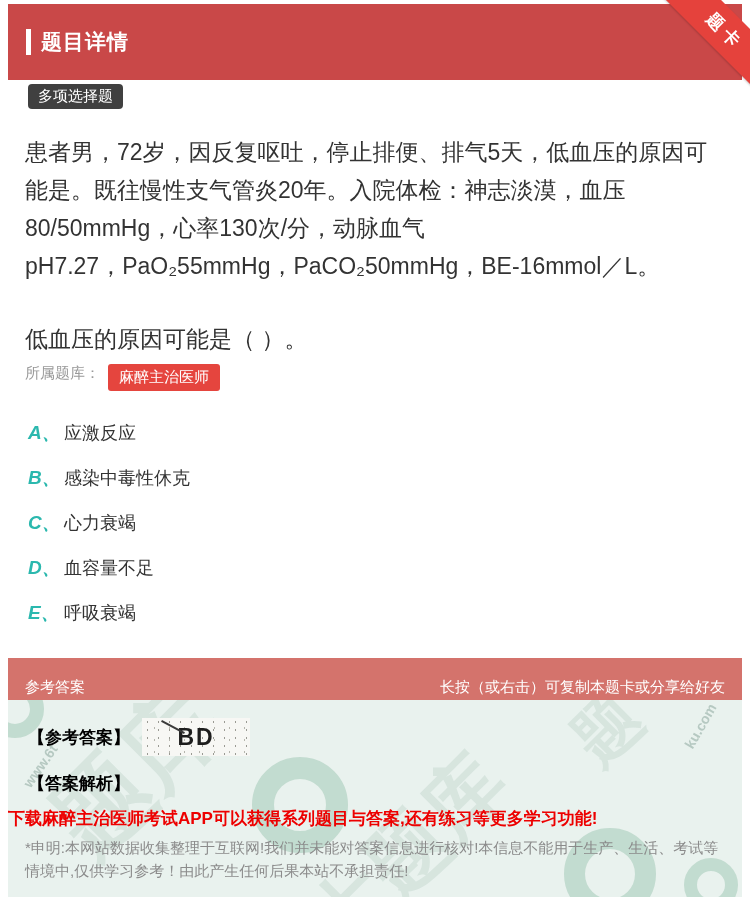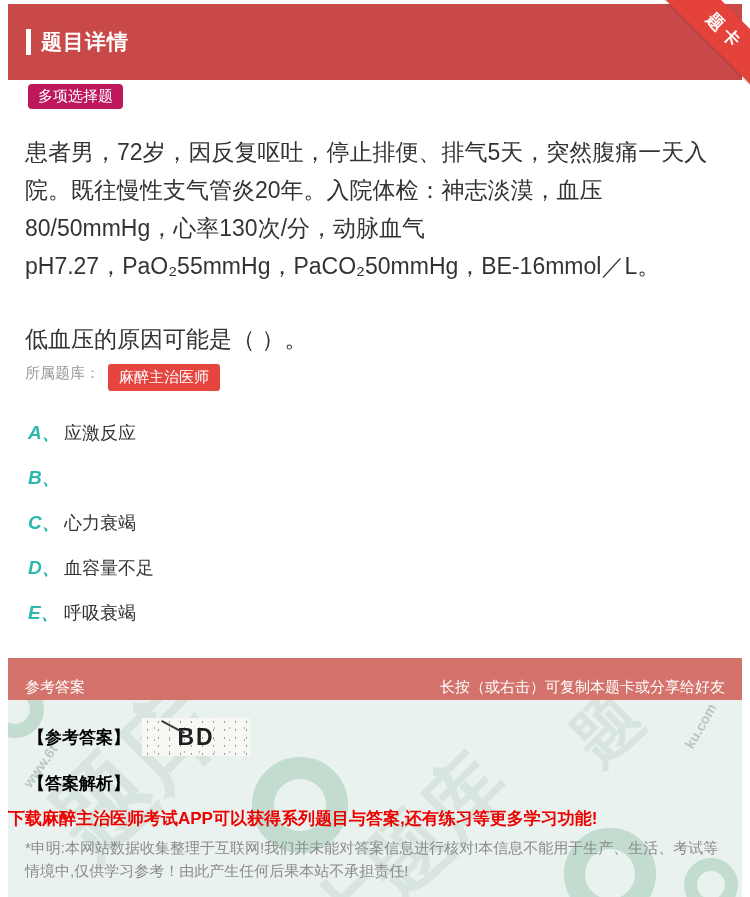--- a/index.html
+++ b/index.html
@@ -18,21 +18,21 @@
   
   .ribbon-wrap{position:absolute;top:0;right:0;width:118px;height:118px;overflow:hidden;z-index:6;}
   .ribbon{
     position:absolute;top:12px;right:-60px;width:170px;padding:8px 0;
     background:#e5423c;transform:rotate(45deg);
     color:#fff;text-align:center;font-size:17px;font-weight:bold;letter-spacing:5px;
     box-shadow:0 1px 2px rgba(0,0,0,.18);
   }
   
   .type-badge{
-    position:absolute;left:28px;top:84px;background:#be185d;color:#fff;
+    position:absolute;left:28px;top:84px;background:#404040;color:#fff;
     font-size:15px;padding:3px 10px;border-radius:4px;z-index:2;
   }
   .stem{position:absolute;left:25px;top:133px;width:702px;font-size:23px;line-height:38px;color:#333;z-index:2;}
   .prompt{position:absolute;left:25px;top:324px;font-size:23px;color:#333;z-index:2;}
   .meta{position:absolute;left:25px;top:364px;display:flex;font-size:15px;z-index:2;}
   .meta-label{color:#999;}
   .bank-badge{background:#e5453e;color:#fff;padding:4px 11px;border-radius:3px;margin-left:8px;font-size:15px;}
   .options{position:absolute;left:28px;top:410px;z-index:2;}
   .option{height:45px;display:flex;align-items:center;}
   .opt-label{min-width:36px;color:#2bb8ae;font-style:italic;font-weight:bold;font-size:19px;}
@@ -92,38 +92,39 @@
   <span class="header-title">题目详情</span>
 </div>
 
 <div class="ribbon-wrap">
   <div class="ribbon">题卡</div>
 </div>
 
 <span class="type-badge">多项选择题</span>
 
 <div class="stem">
-  <div>患者男，72岁，因反复呕吐，停止排便、排气5天，突然腹痛一天入院。既往慢性支气管炎20年。入院体检：神志淡漠，血压80/50mmHg，心率130次/分，动脉血气</div>
+  <div>患者男，72岁，因反复呕吐，停止排便、排气5天，低血压的原因可能是。既往慢性支气管炎20年。入院体检：神志淡漠，血压80/50mmHg，心率130次/分，动脉血气</div>
   <div>pH7.27，PaO₂55mmHg，PaCO₂50mmHg，BE-16mmol／L。</div>
 </div>
 
 <div class="prompt">低血压的原因可能是（ ）。</div>
 
 <div class="meta">
   <span class="meta-label">所属题库：</span>
   <span class="bank-badge">麻醉主治医师</span>
 </div>
 
 <div class="options">
   <div class="option">
     <span class="opt-label">A、</span>
     <span class="opt-text">应激反应</span>
   </div>
   <div class="option">
     <span class="opt-label">B、</span>
+    <span class="opt-text">感染中毒性休克</span>
   </div>
   <div class="option">
     <span class="opt-label">C、</span>
     <span class="opt-text">心力衰竭</span>
   </div>
   <div class="option">
     <span class="opt-label">D、</span>
     <span class="opt-text">血容量不足</span>
   </div>
   <div class="option">

